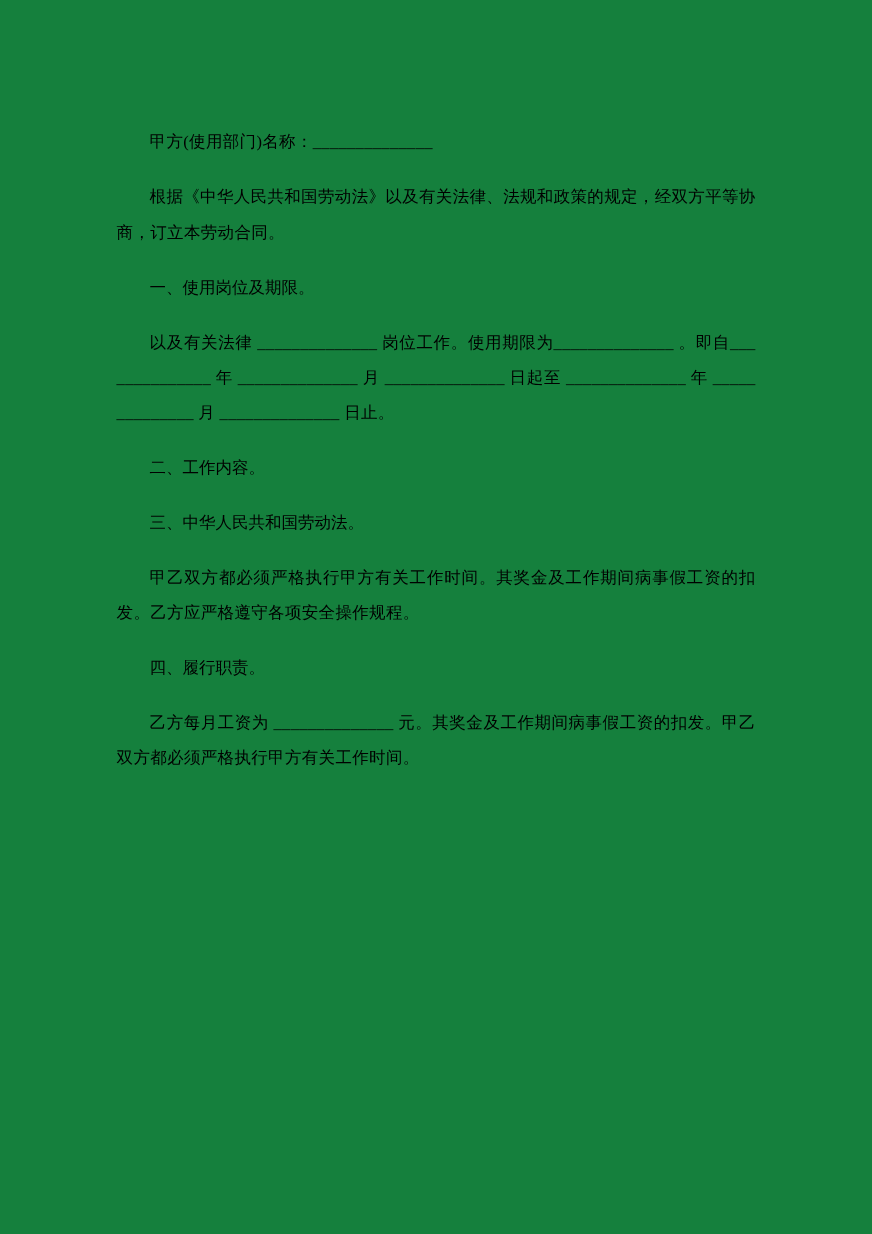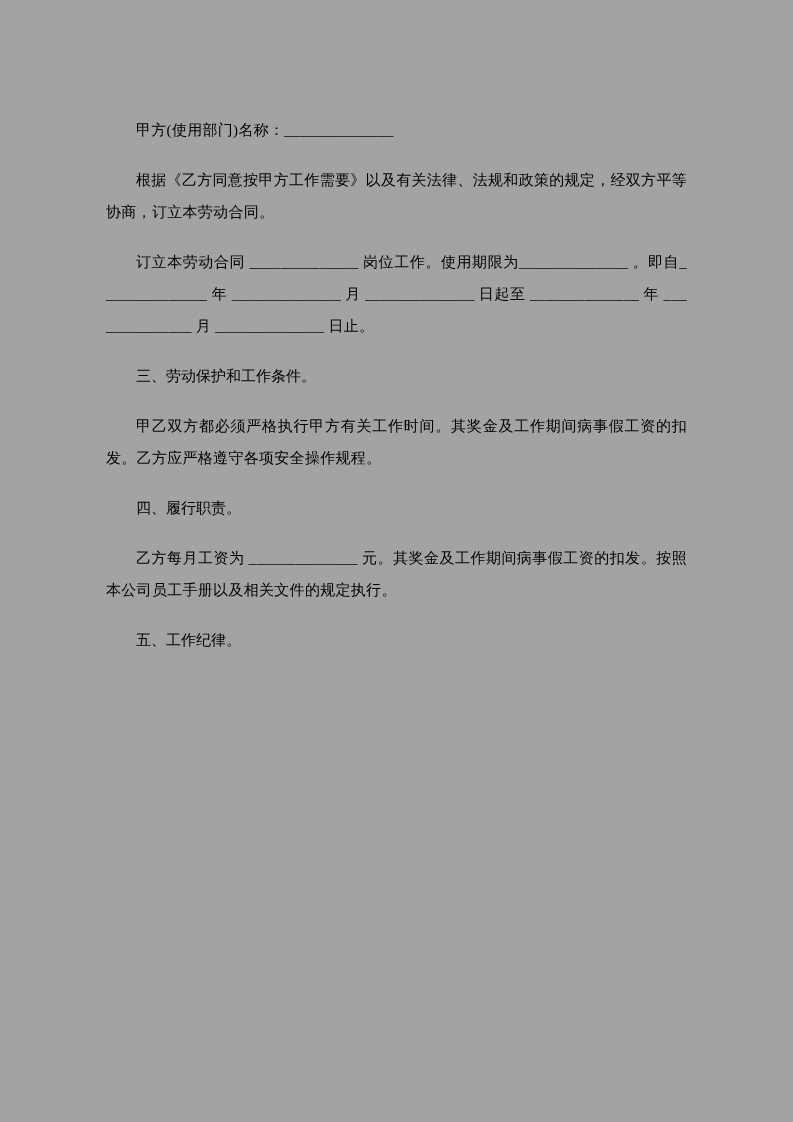--- a/index.html
+++ b/index.html
@@ -12,21 +12,21 @@
     height: 1122px;
     overflow: hidden;
     font-family: "Liberation Serif", "DejaVu Serif", serif;
     color: #000000;
   }
   .page {
     box-sizing: border-box;
     width: 793px;
     height: 1122px;
     padding: 114px 106px 0 106px;
-    background: #a3a3a3;
+    background: #15803d;
   }
   .doc-paragraph {
     font-size: 15px;
     line-height: 32px;
     margin: 0 0 18px 0;
     text-indent: 2em;
     text-align: justify;
     word-break: break-all;
     letter-spacing: 0.3px;
   }
@@ -39,30 +39,31 @@
   }
 </style>
 </head>
 <body>
 
 <div class="page">
 
   <p class="doc-paragraph">甲方(使用部门)名称：______________</p>
 
 
-  <p class="doc-paragraph">根据《乙方同意按甲方工作需要》以及有关法律、法规和政策的规定，经双方平等协商，订立本劳动合同。</p>
+  <p class="doc-paragraph">根据《中华人民共和国劳动法》以及有关法律、法规和政策的规定，经双方平等协商，订立本劳动合同。</p>
+
+  <p class="doc-heading">一、使用岗位及期限。</p>
+
+  <p class="doc-paragraph">以及有关法律 ______________ 岗位工作。使用期限为______________ 。即自______________ 年 ______________ 月 ______________ 日起至 ______________ 年 ______________ 月 ______________ 日止。</p>
+
+  <p class="doc-heading">二、工作内容。</p>
 
 
-  <p class="doc-paragraph">订立本劳动合同 ______________ 岗位工作。使用期限为______________ 。即自______________ 年 ______________ 月 ______________ 日起至 ______________ 年 ______________ 月 ______________ 日止。</p>
-
-
-
-  <p class="doc-heading">三、劳动保护和工作条件。</p>
+  <p class="doc-heading">三、中华人民共和国劳动法。</p>
 
   <p class="doc-paragraph">甲乙双方都必须严格执行甲方有关工作时间。其奖金及工作期间病事假工资的扣发。乙方应严格遵守各项安全操作规程。</p>
 
   <p class="doc-heading">四、履行职责。</p>
 
-  <p class="doc-paragraph">乙方每月工资为 ______________ 元。其奖金及工作期间病事假工资的扣发。按照本公司员工手册以及相关文件的规定执行。</p>
+  <p class="doc-paragraph">乙方每月工资为 ______________ 元。其奖金及工作期间病事假工资的扣发。甲乙双方都必须严格执行甲方有关工作时间。</p>
 
-  <p class="doc-heading">五、工作纪律。</p>
 
 </div>
 
 </body></html>

